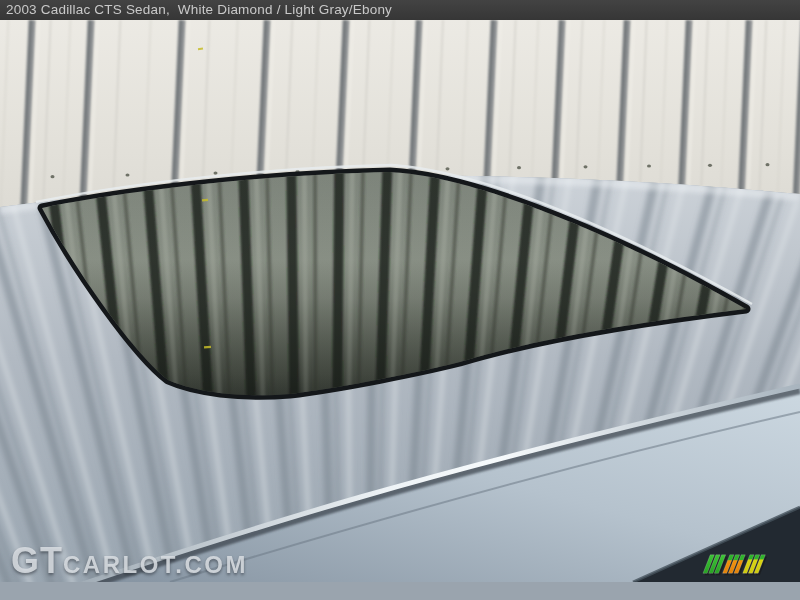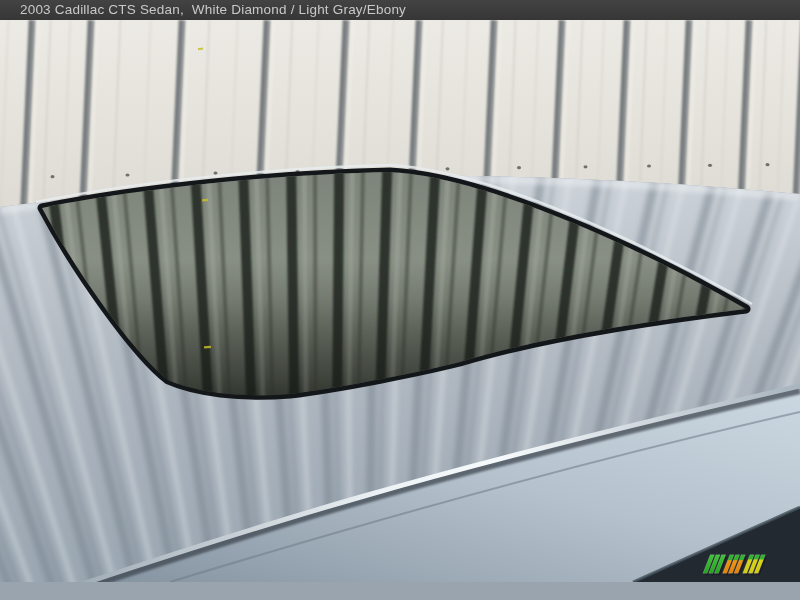--- a/index.html
+++ b/index.html
@@ -1,21 +1,21 @@
 <!DOCTYPE html>
 <html><head>
 <meta charset="utf-8">
 <style>
   html,body{margin:0;padding:0;background:#000;}
   .screen{position:relative;width:800px;height:600px;overflow:hidden;background:#9aa4ae;
           font-family:"Liberation Sans", sans-serif;}
   
   .title-bar{position:absolute;left:0;top:0;width:800px;height:20px;
              background:linear-gradient(#434343,#363636);z-index:5;}
-  .title-text{display:inline-block;padding-left:20px;line-height:20px;font-size:13.5px;
+  .title-text{display:inline-block;padding-left:6px;line-height:20px;font-size:13.5px;
               color:#c9c9c9;letter-spacing:.2px;white-space:pre;}
   
   .photo{position:absolute;left:0;top:20px;width:800px;height:562px;overflow:hidden;}
   .photo svg.scene{position:absolute;left:0;top:0;}
   
   .watermark{position:absolute;left:11px;top:520px;color:rgba(216,221,225,.88);
              text-shadow:0 2px 3px rgba(40,46,52,.55);white-space:nowrap;
              font-family:"Liberation Sans", sans-serif;font-weight:bold;}
   .wm-gt{font-size:36px;letter-spacing:1px;vertical-align:baseline;}
   .wm-rest{font-size:24px;letter-spacing:2.5px;}
@@ -320,20 +320,21 @@
         <path d="M170,562 C380,498 580,442 800,392" fill="none" stroke="#6e7a86" stroke-width="2" opacity=".55"></path>
       </g>
 
       <g opacity=".85">
         <rect x="198" y="28" width="5" height="2" fill="#c6bd2a" transform="rotate(-8 200 29)"></rect>
         <rect x="202" y="179" width="6" height="2.2" fill="#c6bd2a" transform="rotate(-6 205 180)"></rect>
         <rect x="204" y="326" width="7" height="2.2" fill="#c6bd2a" transform="rotate(-4 207 327)"></rect>
       </g>
     </svg>
 
+    <div class="watermark"><span class="wm-gt">GT</span><span class="wm-rest">CARLOT.COM</span></div>
 
     <svg class="logo" width="68" height="26" viewBox="0 0 66 24">
       <defs>
         <linearGradient id="lgO" x1="0" y1="0" x2="0" y2="1">
           <stop offset="0" stop-color="#2fb32a"></stop>
             <stop offset=".26" stop-color="#2fb32a"></stop>
           <stop offset=".32" stop-color="#f0930c"></stop>
             <stop offset="1" stop-color="#e2820a"></stop>
         </linearGradient>
         <linearGradient id="lgY" x1="0" y1="0" x2="0" y2="1">

